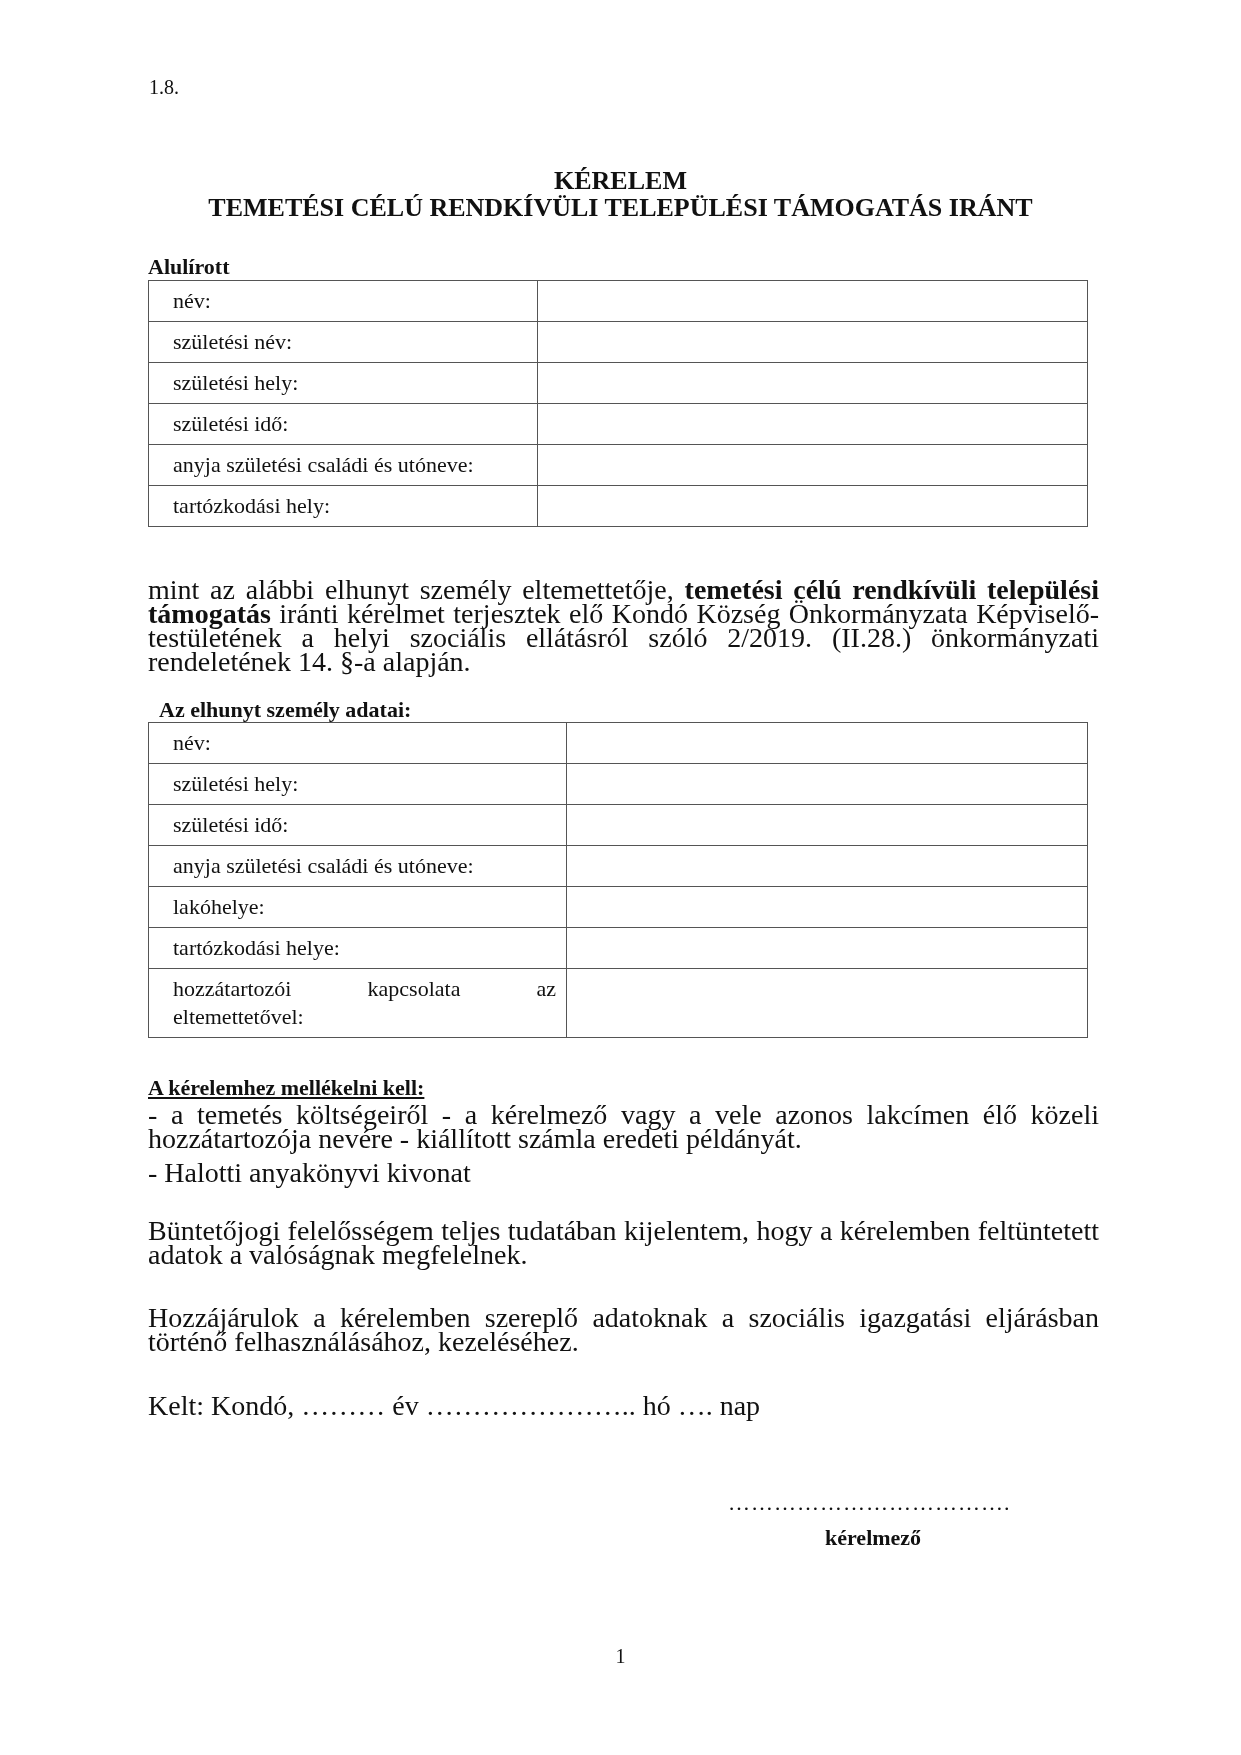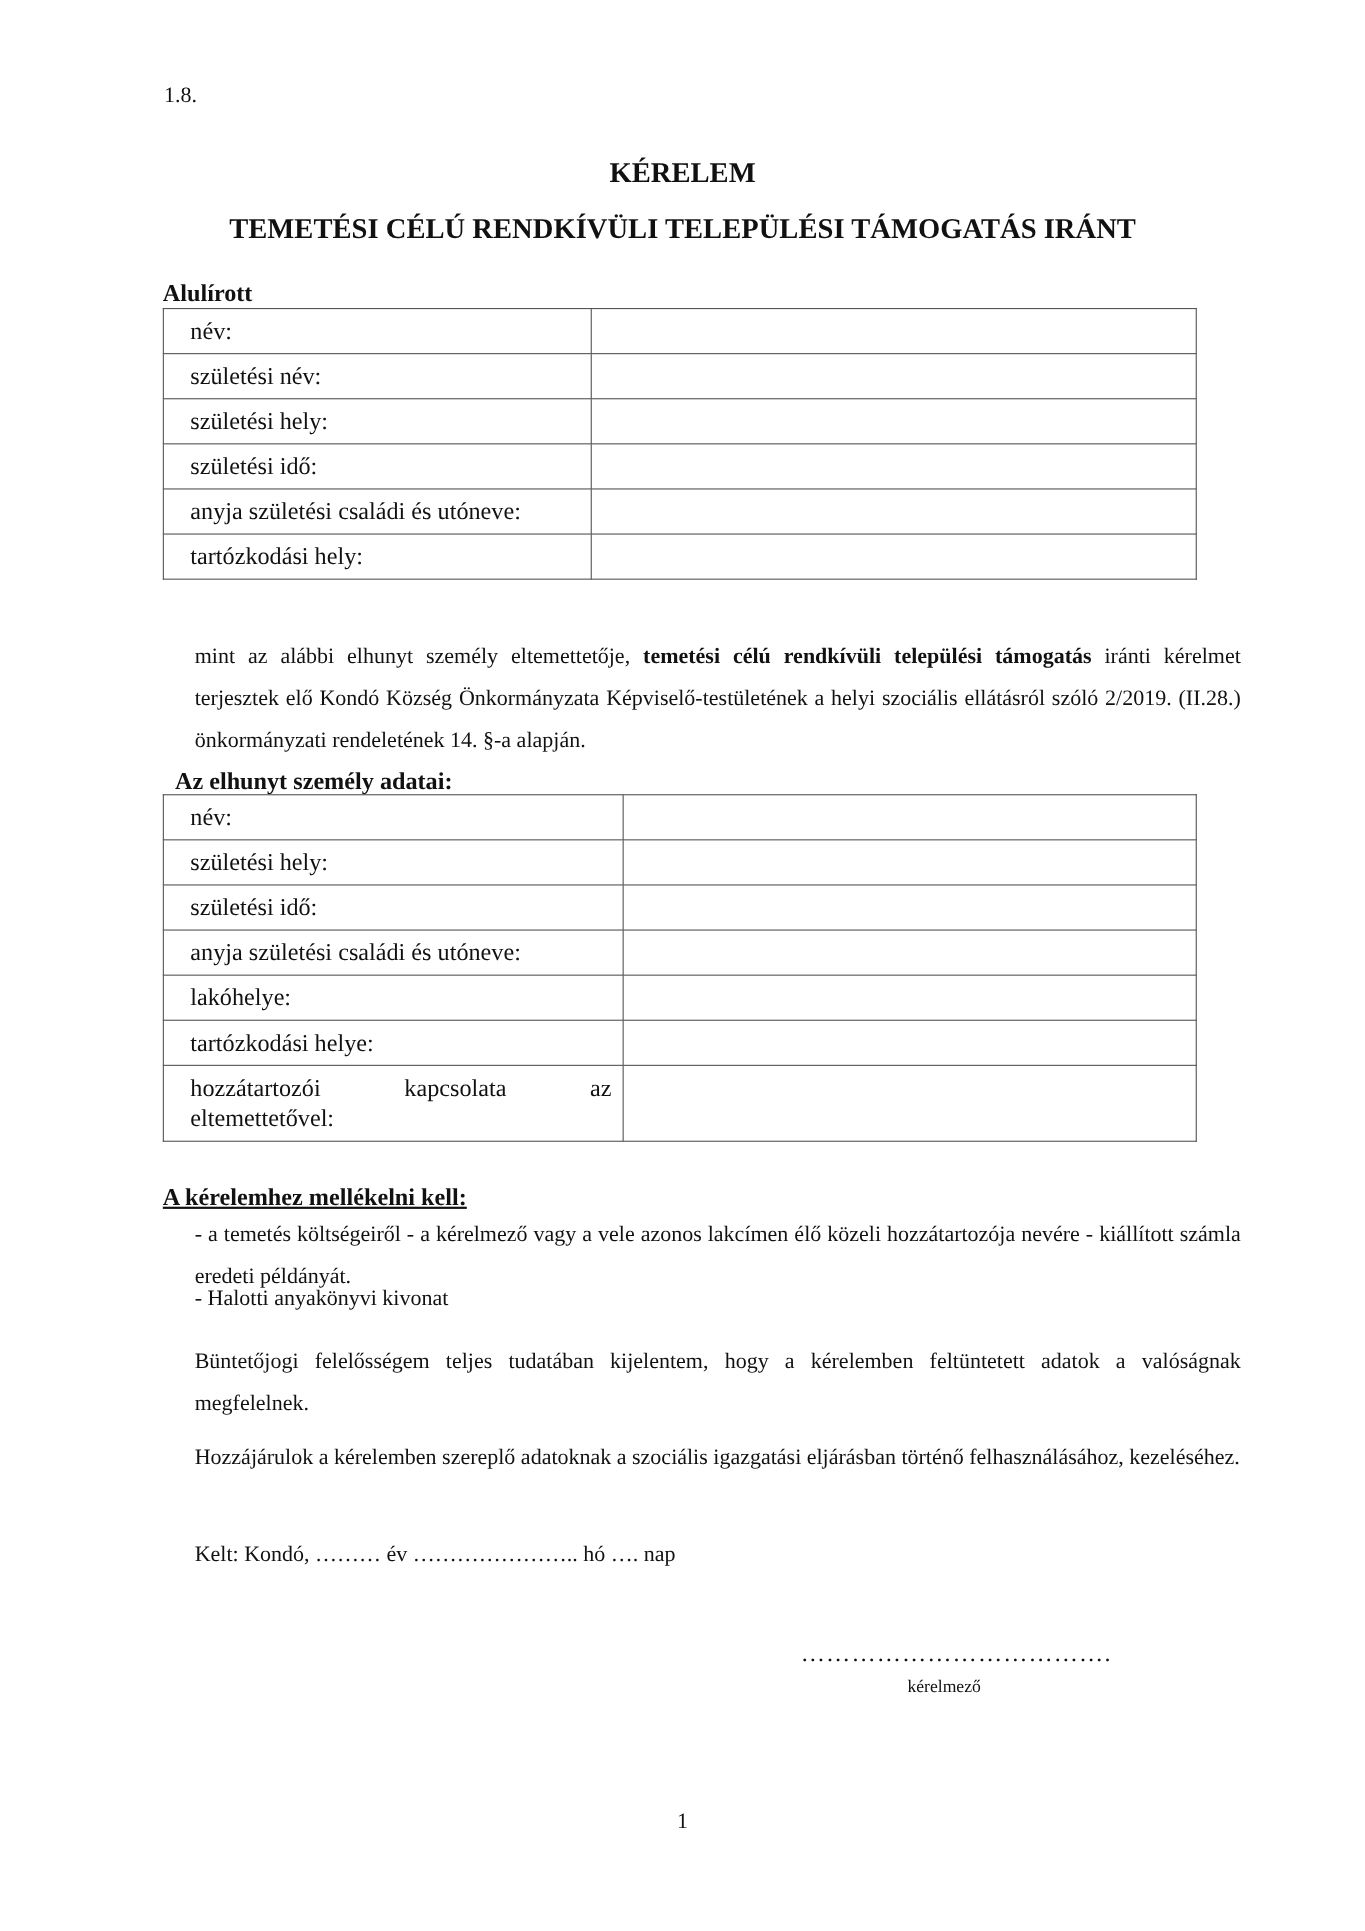--- a/index.html
+++ b/index.html
@@ -5,43 +5,43 @@
     html, body { margin: 0; padding: 0; background: #ffffff; }
     body {
       width: 1241px; height: 1755px; position: relative; overflow: hidden;
       font-family: "Liberation Serif", "DejaVu Serif", serif;
       color: #111111;
       font-size: 22px;
     }
     .abs { position: absolute; }
     .docnum { left: 149px; top: 76px; font-size: 20px; }
     .title { left: 0; width: 1241px; text-align: center; font-weight: bold; font-size: 26px; }
-    .t1 { top: 142px; }
+    .t1 { top: 166px; }
     .t2 { top: 193px; }
     .heading { font-weight: bold; font-size: 22px; }
     table.form {
       position: absolute; border-collapse: collapse;
       left: 148px; width: 940px;
     }
     table.form td {
       border: 1.5px solid #555555;
       padding: 0 0 0 24px;
       height: 40px;
       font-size: 22px;
       vertical-align: middle;
       line-height: 28px;
     }
     table.form td.val { padding: 0; }
     .para {
       position: absolute; left: 148px; width: 951px;
-      text-align: justify; line-height: 38px; font-size: 20px; margin-left: 29px;
+      text-align: justify; line-height: 24px; font-size: 28px;
     }
     .para b { font-weight: bold; }
     .underline { text-decoration: underline; }
-    .kerelmezo { left: 825px; top: 1525px; font-weight: normal; font-size: 16px; }
+    .kerelmezo { left: 825px; top: 1525px; font-weight: bold; font-size: 22px; }
     .sigline { left: 728px; top: 1490px; font-size: 22px; letter-spacing: 1px; }
     .pagenum { left: 0; width: 1241px; text-align: center; top: 1645px; font-size: 20px; }
     .justify-row { display: flex; justify-content: space-between; padding-right: 10px; }
   </style>
 </head>
 <body>
 
 <div class="abs docnum">1.8.</div>
 <div class="abs title t1">KÉRELEM</div>
 <div class="abs title t2">TEMETÉSI CÉLÚ RENDKÍVÜLI TELEPÜLÉSI TÁMOGATÁS IRÁNT</div>

